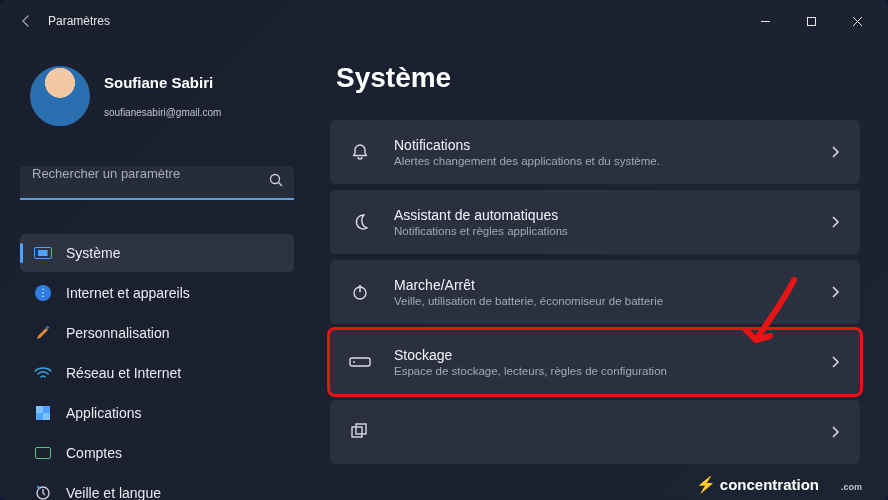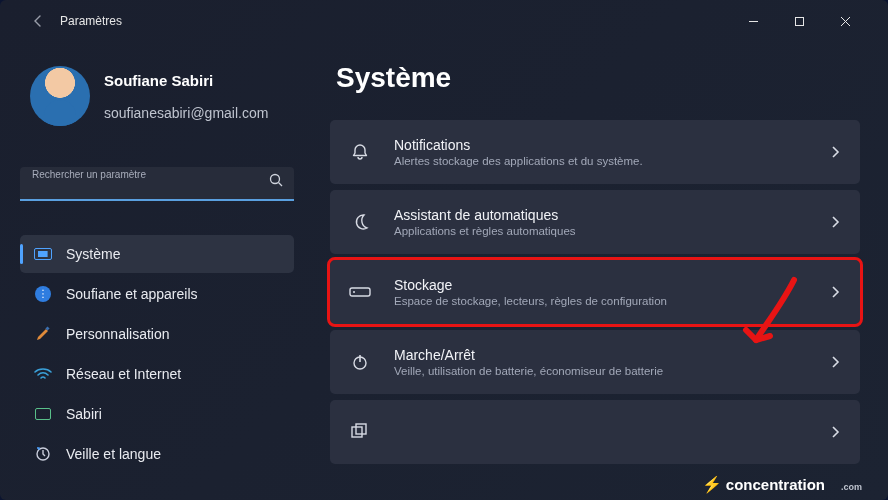--- a/index.html
+++ b/index.html
@@ -1,31 +1,31 @@
 <!DOCTYPE html>
 <html><head>
 <meta charset="utf-8">
 <style>
   *{box-sizing:border-box;margin:0;padding:0;font-family:"Segoe UI",Arial,sans-serif}
   body{width:888px;height:500px;background:#0b1430;overflow:hidden;position:relative}
   .window{position:absolute;inset:0;background:linear-gradient(135deg,#1a1f2e 0%,#1c2332 100%);border-radius:6px;display:flex;flex-direction:column}
-  .titlebar{height:42px;display:flex;align-items:center;padding:0 20px;color:#e6e6e6}
+  .titlebar{height:42px;display:flex;align-items:center;padding:0 8px;color:#e6e6e6}
   .back{width:36px;height:36px;display:flex;align-items:center;justify-content:center;opacity:.7}
   .title{font-size:12px;margin-left:4px}
   .win-controls{margin-left:auto;display:flex}
   .win-btn{width:46px;height:32px;display:flex;align-items:center;justify-content:center;color:#e6e6e6}
   .body{flex:1;display:flex;overflow:hidden}
   .sidebar{width:310px;padding:24px 16px 0 20px;display:flex;flex-direction:column;gap:16px}
   .profile{display:flex;align-items:center;gap:14px;margin-bottom:22px;padding-left:10px}
   .avatar{width:60px;height:60px;border-radius:50%;background:radial-gradient(circle at 50% 28%, #f3c9a4 0 28%, transparent 29%),linear-gradient(#2a6fb0,#2a6fb0);position:relative;overflow:hidden}
   .avatar::after{content:"";position:absolute;left:14px;top:34px;width:32px;height:30px;background:#2a6fb0;border-radius:50% 50% 0 0}
   .pname{color:#fff;font-size:15px;font-weight:600}
-  .pemail{color:#bfc4cf;font-size:14px;margin-top:16px}
+  .pemail{color:#bfc4cf;font-size:10px;margin-top:16px}
   .search{position:relative;margin-bottom:18px}
-  .search input{width:100%;height:34px;background:#272c3a;border:none;border-bottom:2px solid #5aa0e0;border-radius:4px 4px 0 0;padding:0 36px 16px 12px;color:#f0abfc;font-size:10px}
+  .search input{width:100%;height:34px;background:#272c3a;border:none;border-bottom:2px solid #5aa0e0;border-radius:4px 4px 0 0;padding:0 36px 16px 12px;color:#f0abfc;font-size:13px}
   .search input::placeholder{color:#a8adbb}
   .search .sicon{position:absolute;right:10px;top:8px;color:#d0d4de}
   .nav{display:flex;flex-direction:column;gap:2px}
   .nav-item{display:flex;align-items:center;gap:14px;height:38px;padding:0 10px 0 14px;border-radius:5px;color:#e9ebf0;font-size:14px;cursor:pointer;position:relative}
   .nav-item.active{background:#2d3342}
   .nav-item.active::before{content:"";position:absolute;left:0;top:9px;bottom:9px;width:3px;background:#4fa3ff;border-radius:2px}
   .nicon{width:18px;height:18px;display:flex;align-items:center;justify-content:center;font-size:14px}
   .ic-system{width:18px;height:12px;border:1.5px solid #4fa3ff;border-radius:2px;background:linear-gradient(#4fa3ff,#4fa3ff) center/60% 60% no-repeat}
   .ic-bt{width:16px;height:16px;border-radius:50%;background:#2f7de0;color:#fff;font-size:10px;display:flex;align-items:center;justify-content:center}
   .ic-wifi{color:#3aa0d8}
@@ -37,21 +37,21 @@
   .card{background:#2b3040;border-radius:5px;height:64px;display:flex;align-items:center;padding:0 20px 0 16px;gap:20px;cursor:pointer}
   .card.hl{outline:3px solid #e81414;border-radius:5px}
   .cicon{width:28px;display:flex;align-items:center;justify-content:center;color:#d8dbe4}
   .ctext{flex:1}
   .ctitle{color:#f2f3f7;font-size:14px}
   .csub{color:#a2a8b8;font-size:11.5px;margin-top:2px}
   .chev{color:#d8dbe4}
   .arrow-ann{position:absolute;right:86px;top:232px;pointer-events:none}
   .watermark{position:absolute;right:26px;bottom:6px;color:#fff;font-size:15px;font-weight:600;display:flex;align-items:center;gap:4px}
   .watermark .bolt{color:#e62222;font-size:16px}
-  .watermark .com{font-size:9px;color:#bfc4cf;align-self:flex-end;margin-bottom:2px;margin-left:12px}
+  .watermark .com{font-size:9px;color:#bfc4cf;align-self:flex-end;margin-bottom:2px;margin-left:18px}
   svg{display:block}
 </style>
 </head>
 <body>
 
 <div class="window">
   <div class="titlebar">
     <div class="back">
       <svg width="14" height="14" viewBox="0 0 14 14">
           <path d="M9 2 4 7l5 5" stroke="#cfd3dd" stroke-width="1.4" fill="none" stroke-linecap="round"></path>
@@ -101,44 +101,50 @@
         <div class="nav-item active">
           <span class="nicon">
               <span class="ic-system"></span>
             </span>
           <span>Système</span>
         </div>
         <div class="nav-item">
           <span class="nicon">
               <span class="ic-bt">⋮</span>
             </span>
-          <span>Soufiane et appareils</span>
+          <span>Internet et appareils</span>
         </div>
         <div class="nav-item">
           <span class="nicon">
             <svg width="16" height="16" viewBox="0 0 16 16">
                 <path d="M2 14l3-1 8-8-2-2-8 8z" fill="#e08a3a"></path>
                 <rect x="11" y="1" width="3" height="3" fill="#3a6fb0" transform="rotate(45 12.5 2.5)"></rect>
               </svg>
           </span>
           <span>Personnalisation</span>
         </div>
         <div class="nav-item">
           <span class="nicon ic-wifi">
             <svg width="18" height="14" viewBox="0 0 18 14">
                 <path d="M1 5c4-4 12-4 16 0M4 8c3-3 7-3 10 0M7 11c1.2-1.2 2.8-1.2 4 0" stroke="#3aa0d8" fill="none" stroke-width="1.6" stroke-linecap="round"></path>
               </svg>
           </span>
           <span>Réseau et Internet</span>
         </div>
         <div class="nav-item">
           <span class="nicon">
+              <span class="ic-apps"></span>
+            </span>
+          <span>Applications</span>
+        </div>
+        <div class="nav-item">
+          <span class="nicon">
               <span class="ic-acc"></span>
             </span>
-          <span>Sabiri</span>
+          <span>Comptes</span>
         </div>
         <div class="nav-item">
           <span class="nicon">
             <svg width="16" height="16" viewBox="0 0 16 16">
                 <circle cx="8" cy="8" r="6" stroke="#c9cddb" fill="none" stroke-width="1.4"></circle>
                 <path d="M8 4v4l2 2" stroke="#c9cddb" fill="none" stroke-width="1.4"></path>
                 <path d="M2 2h2v2" stroke="#4fa3ff" fill="none" stroke-width="1.4"></path>
               </svg>
           </span>
           <span>Veille et langue</span>
@@ -151,74 +157,74 @@
 
       <div class="cards">
         <div class="card">
           <span class="cicon">
             <svg width="20" height="20" viewBox="0 0 20 20">
                 <path d="M10 3a5 5 0 0 0-5 5v3l-1.5 2.5h13L15 11V8a5 5 0 0 0-5-5zM8 15a2 2 0 0 0 4 0" stroke="#d8dbe4" fill="none" stroke-width="1.4" stroke-linejoin="round"></path>
               </svg>
           </span>
           <div class="ctext">
             <div class="ctitle">Notifications</div>
-            <div class="csub">Alertes stockage des applications et du système.</div>
+            <div class="csub">Alertes changement des applications et du système.</div>
           </div>
           <span class="chev">
               <svg width="9" height="14" viewBox="0 0 9 14">
                 <path d="M2 2l5 5-5 5" stroke="#d8dbe4" fill="none" stroke-width="1.6"></path>
               </svg>
             </span>
         </div>
 
         <div class="card">
           <span class="cicon">
             <svg width="20" height="20" viewBox="0 0 20 20">
                 <path d="M14 3a7 7 0 1 0 3 13 8 8 0 0 1-3-13z" stroke="#d8dbe4" fill="none" stroke-width="1.4"></path>
               </svg>
           </span>
           <div class="ctext">
             <div class="ctitle">Assistant de automatiques</div>
-            <div class="csub">Applications et règles automatiques</div>
+            <div class="csub">Notifications et règles applications</div>
+          </div>
+          <span class="chev">
+              <svg width="9" height="14" viewBox="0 0 9 14">
+                <path d="M2 2l5 5-5 5" stroke="#d8dbe4" fill="none" stroke-width="1.6"></path>
+              </svg>
+            </span>
+        </div>
+
+        <div class="card">
+          <span class="cicon">
+            <svg width="20" height="20" viewBox="0 0 20 20">
+                <circle cx="10" cy="11" r="6" stroke="#d8dbe4" fill="none" stroke-width="1.4"></circle>
+                <path d="M10 3v7" stroke="#d8dbe4" stroke-width="1.6"></path>
+              </svg>
+          </span>
+          <div class="ctext">
+            <div class="ctitle">Marche/Arrêt</div>
+            <div class="csub">Veille, utilisation de batterie, économiseur de batterie</div>
           </div>
           <span class="chev">
               <svg width="9" height="14" viewBox="0 0 9 14">
                 <path d="M2 2l5 5-5 5" stroke="#d8dbe4" fill="none" stroke-width="1.6"></path>
               </svg>
             </span>
         </div>
 
         <div class="card hl">
           <span class="cicon">
             <svg width="22" height="14" viewBox="0 0 22 14">
                 <rect x="1" y="3" width="20" height="8" rx="2" stroke="#d8dbe4" fill="none" stroke-width="1.4"></rect>
                 <circle cx="5" cy="7" r="1" fill="#d8dbe4"></circle>
               </svg>
           </span>
           <div class="ctext">
             <div class="ctitle">Stockage</div>
             <div class="csub">Espace de stockage, lecteurs, règles de configuration</div>
-          </div>
-          <span class="chev">
-              <svg width="9" height="14" viewBox="0 0 9 14">
-                <path d="M2 2l5 5-5 5" stroke="#d8dbe4" fill="none" stroke-width="1.6"></path>
-              </svg>
-            </span>
-        </div>
-
-        <div class="card">
-          <span class="cicon">
-            <svg width="20" height="20" viewBox="0 0 20 20">
-                <circle cx="10" cy="11" r="6" stroke="#d8dbe4" fill="none" stroke-width="1.4"></circle>
-                <path d="M10 3v7" stroke="#d8dbe4" stroke-width="1.6"></path>
-              </svg>
-          </span>
-          <div class="ctext">
-            <div class="ctitle">Marche/Arrêt</div>
-            <div class="csub">Veille, utilisation de batterie, économiseur de batterie</div>
           </div>
           <span class="chev">
               <svg width="9" height="14" viewBox="0 0 9 14">
                 <path d="M2 2l5 5-5 5" stroke="#d8dbe4" fill="none" stroke-width="1.6"></path>
               </svg>
             </span>
         </div>
 
         <div class="card">
           <span class="cicon">

